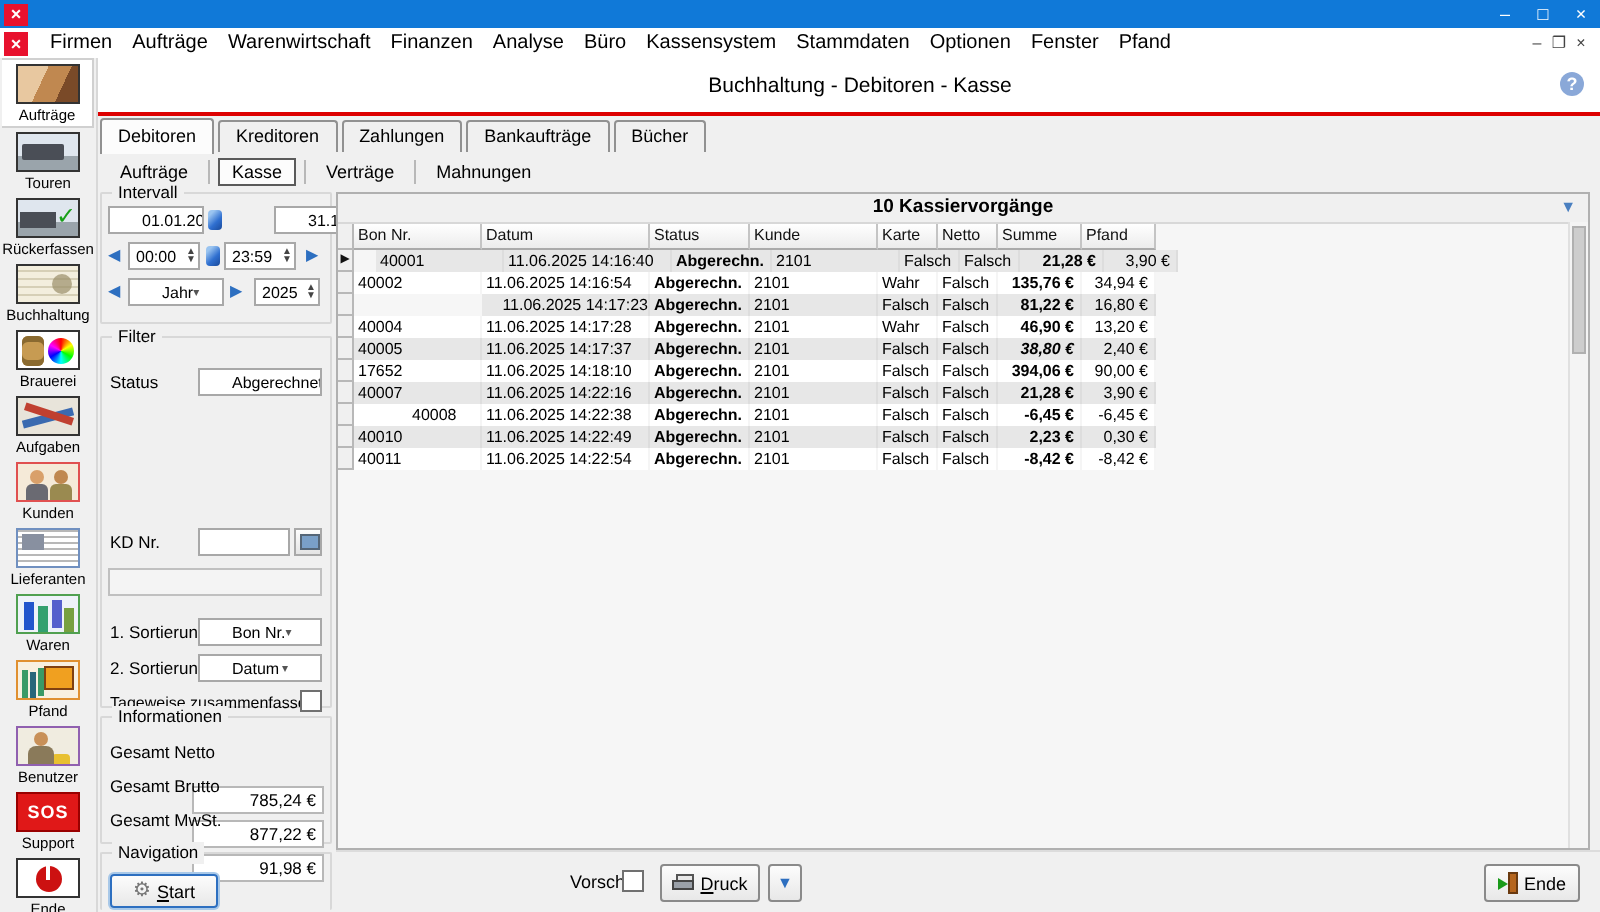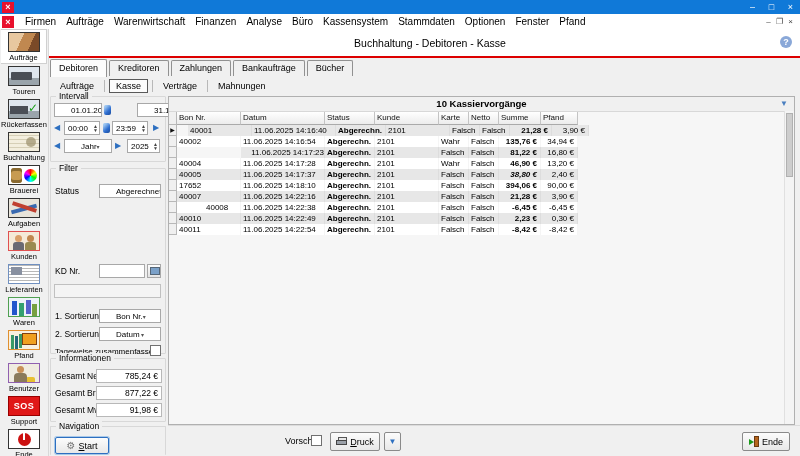--- a/index.html
+++ b/index.html
@@ -100,21 +100,21 @@
   .bluearr{position:absolute;color:#2d6fc0;font-size:8px;line-height:14px;}
   .gem{position:absolute;width:7px;height:10px;border-radius:2px;top:2px;
        background:linear-gradient(135deg,#9ac4f0 20%,#2f6fd0 60%,#1a4a9a);}
   .textinput{position:absolute;height:14px;background:#fff;border:1px solid #a8a8a8;box-sizing:border-box;}
   .textinput.readonly{background:#f4f4f4;border-color:#c0c0c0;}
   .lookup-btn{position:absolute;width:14px;height:14px;border:1px solid #a8a8a8;background:linear-gradient(#fdfdfd,#e4e4e4);
               box-sizing:border-box;}
   .lookup-btn::after{content:'';position:absolute;left:2px;top:2px;width:8px;height:6px;background:#7aa0c8;border:1px solid #567;}
   .checkbox{position:absolute;width:11px;height:11px;background:#fff;border:1px solid #707070;box-sizing:border-box;}
   .valuebox{position:absolute;right:3px;width:66px;height:14px;background:#fff;border:1px solid #b8b8b8;box-sizing:border-box;
-            font-size:8.5px;text-align:right;padding:1px 3px 0 0;}
+            font-size:8.5px;text-align:right;padding:1px 3px 0 0;margin-top:24px;}
 
   .btn{display:flex;align-items:center;justify-content:center;background:linear-gradient(#fcfcfc,#e8e8e8);
        border:1px solid #8a8a8a;border-radius:2px;font-size:9px;box-sizing:border-box;gap:3px;}
   .btn u{text-decoration:underline;}
   .start-btn{position:absolute;left:4px;top:10px;width:54px;height:17px;border-color:#2d6fc0;box-shadow:0 0 0 1px #a8c8e8;}
   .gear{color:#777;font-size:10px;line-height:10px;}
 
   
   .tablepanel{position:absolute;left:168px;top:96px;width:627px;height:329px;background:#f6f6f6;
               border:1px solid #b0b0b0;box-sizing:border-box;}

